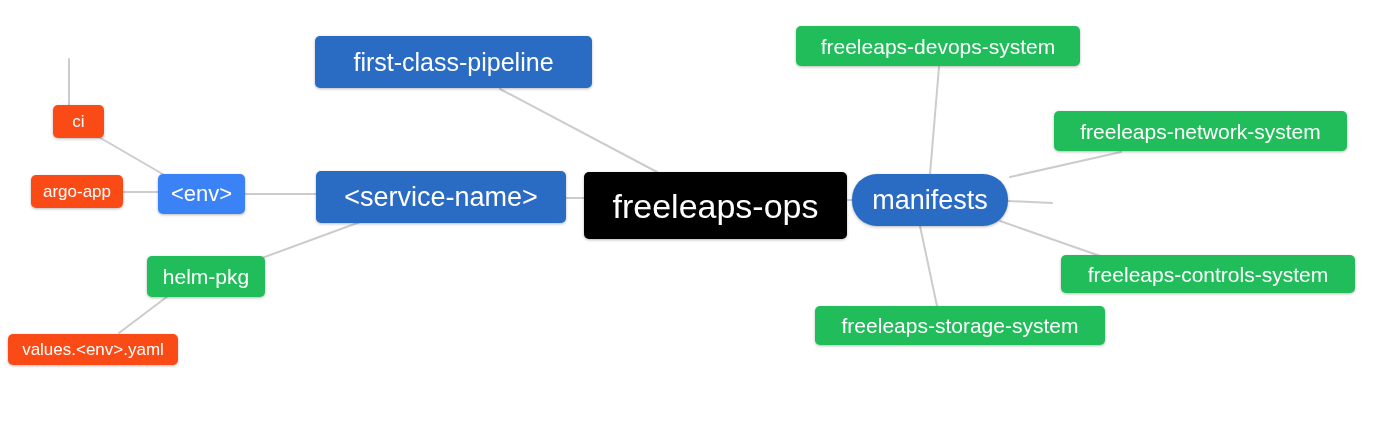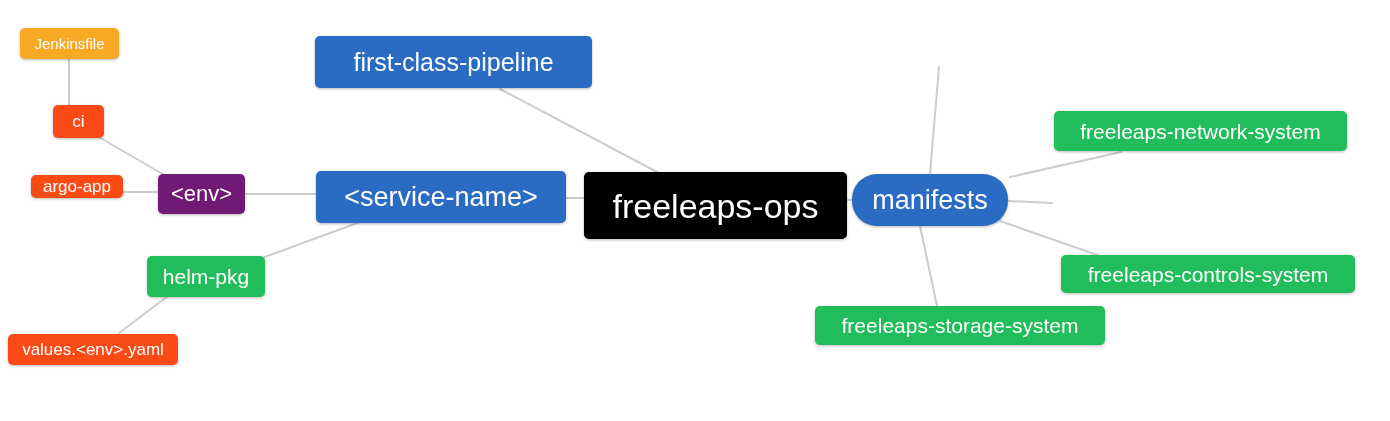--- a/index.html
+++ b/index.html
@@ -37,21 +37,21 @@
     box-shadow: 0 1px 3px rgba(0,0,0,0.28);
     white-space: nowrap;
     line-height: 1;
     box-sizing: border-box;
     cursor: default;
     user-select: none;
   }
   
   .n-jenkinsfile { left:20px;  top:28px;  width:99px;  height:31px; font-size:15px; }
   .n-ci          { left:53px;  top:105px; width:51px;  height:33px; font-size:17px; }
-  .n-argo        { left:31px;  top:175px; width:92px;  height:23px; font-size:17px; }
+  .n-argo        { left:31px;  top:175px; width:92px;  height:33px; font-size:17px; }
   .n-env         { left:158px; top:174px; width:87px;  height:40px; font-size:22px; }
   .n-pipeline    { left:315px; top:36px;  width:277px; height:52px; font-size:25px; }
   .n-service     { left:316px; top:171px; width:250px; height:52px; font-size:27px; }
   .n-ops         { left:584px; top:172px; width:263px; height:67px; font-size:34px; }
   .n-manifests   { left:852px; top:174px; width:156px; height:52px; font-size:27px; }
   .n-helm        { left:147px; top:256px; width:118px; height:41px; font-size:21px; }
   .n-values      { left:8px;   top:334px; width:170px; height:31px; font-size:17px; }
   .n-devops      { left:796px; top:26px;  width:284px; height:40px; font-size:21px; }
   .n-network     { left:1054px;top:111px; width:293px; height:40px; font-size:21px;align-items:center; }
   .n-monitoring  { left:1052px;top:186px; width:318px; height:37px; font-size:20px; }
@@ -73,33 +73,30 @@
     <line class="edge" x1="500" y1="89" x2="657" y2="172" style="stroke: rgb(204, 204, 204);"></line>
     <line class="edge" x1="566" y1="198" x2="584" y2="198" style="stroke: rgb(204, 204, 204);"></line>
     <line class="edge" x1="847" y1="200" x2="852" y2="200" style="stroke: rgb(204, 204, 204);"></line>
     <line class="edge" x1="930" y1="174" x2="939" y2="67" style="stroke: rgb(204, 204, 204);"></line>
     <line class="edge" x1="1010" y1="177" x2="1121" y2="152" style="stroke: rgb(204, 204, 204);"></line>
     <line class="edge" x1="1008" y1="201" x2="1052" y2="203" style="stroke: rgb(204, 204, 204);"></line>
     <line class="edge" x1="1000" y1="221" x2="1100" y2="256" style="stroke: rgb(204, 204, 204);"></line>
     <line class="edge" x1="920" y1="226" x2="937" y2="306" style="stroke: rgb(204, 204, 204);"></line>
   </svg>
 
-  <div class="node n-jenkinsfile" style="background: rgb(249, 168, 37);">
-    <span>Jenkinsfile</span>
-  </div>
 
   <div class="node n-ci" style="background: rgb(250, 75, 22);">
     <span>ci</span>
   </div>
 
   <div class="node n-argo" style="background: rgb(250, 75, 22);">
     <span>argo-app</span>
   </div>
 
-  <div class="node n-env" style="background: #701a75;">
+  <div class="node n-env" style="background: #3b82f6;">
     <span>&lt;env&gt;</span>
   </div>
 
   <div class="node n-pipeline" style="background: rgb(42, 107, 196);">
     <span>first-class-pipeline</span>
   </div>
 
   <div class="node n-service" style="background: rgb(42, 107, 196);">
     <span>&lt;service-name&gt;</span>
   </div>
@@ -113,20 +110,23 @@
   </div>
 
   <div class="node n-helm" style="background: rgb(34, 189, 91);">
     <span>helm-pkg</span>
   </div>
 
   <div class="node n-values" style="background: rgb(250, 75, 22);">
     <span>values.&lt;env&gt;.yaml</span>
   </div>
 
+  <div class="node n-devops" style="background: rgb(34, 189, 91);">
+    <span>freeleaps-devops-system</span>
+  </div>
 
   <div class="node n-network" style="background: rgb(34, 189, 91);">
     <span>freeleaps-network-system</span>
   </div>
 
 
   <div class="node n-controls" style="background: rgb(34, 189, 91);">
     <span>freeleaps-controls-system</span>
   </div>
 

